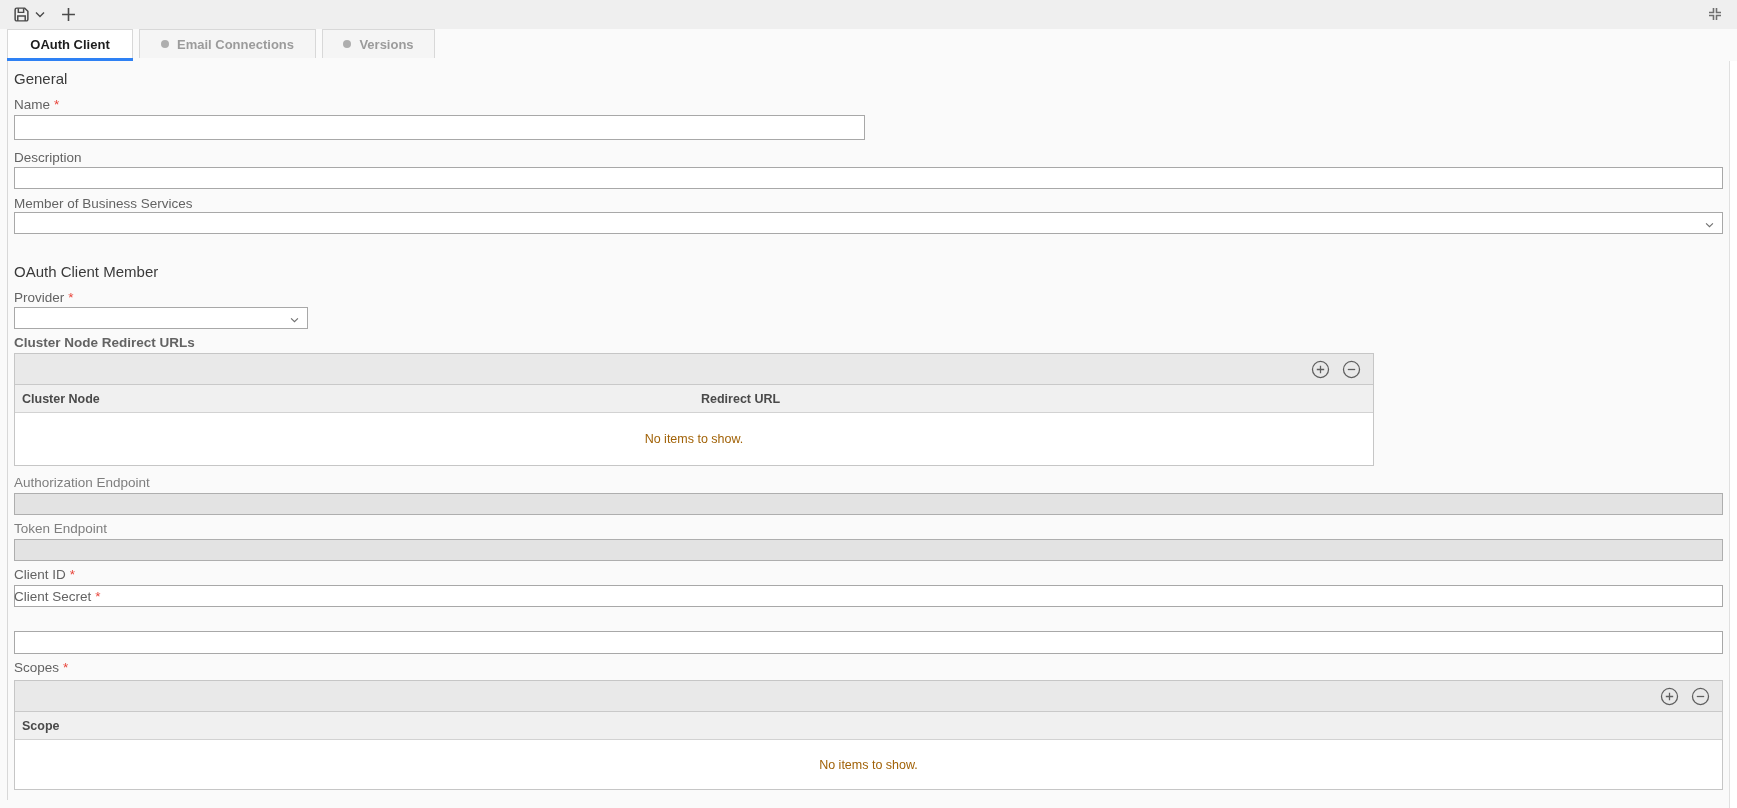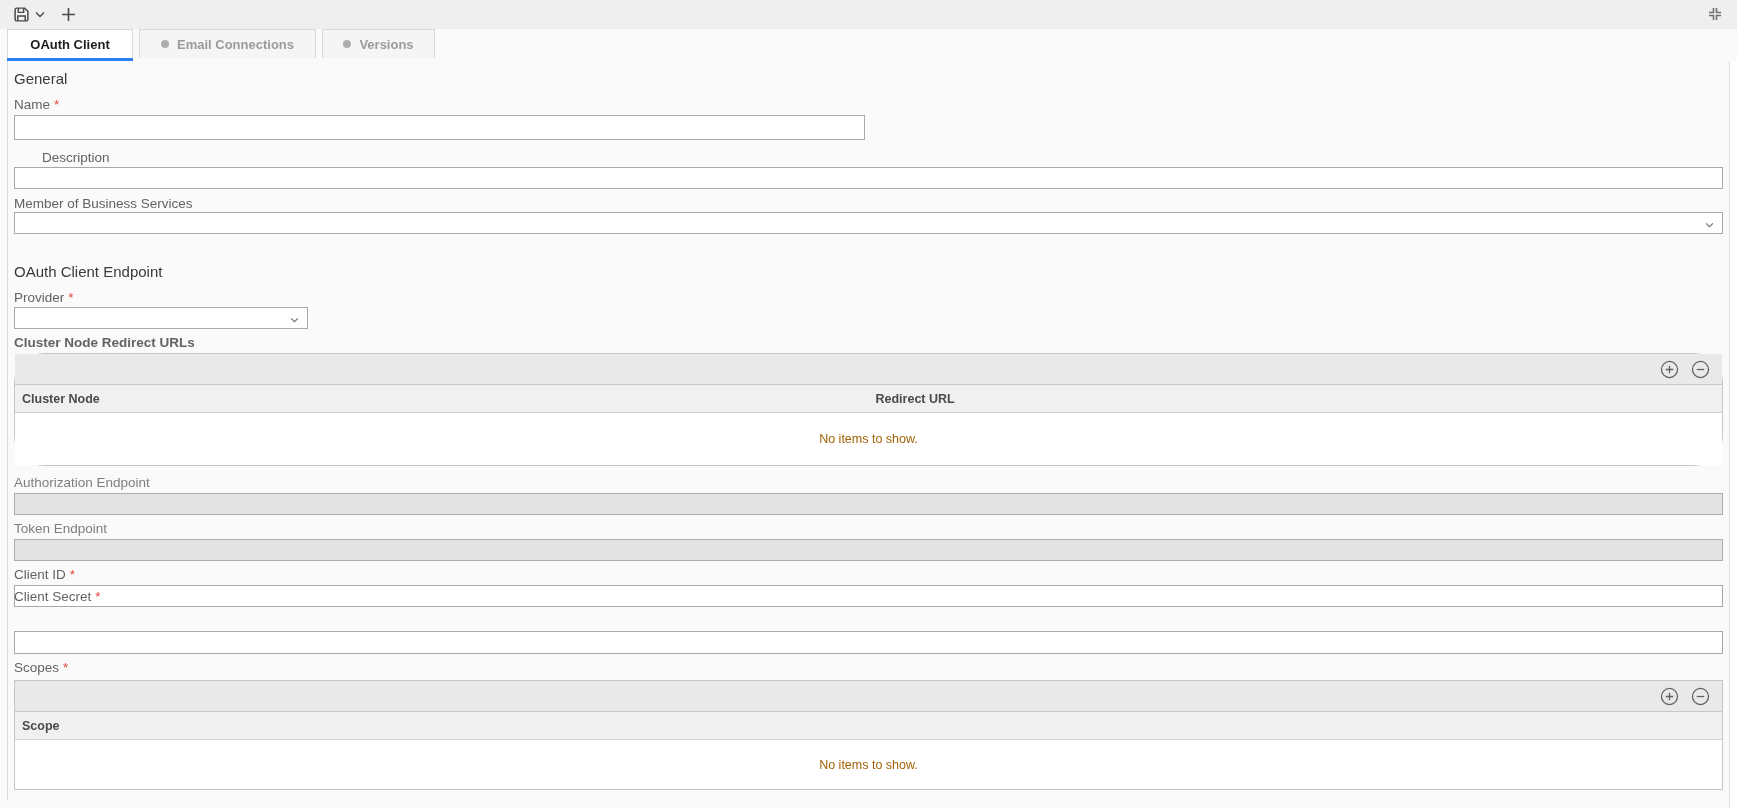--- a/index.html
+++ b/index.html
@@ -141,54 +141,54 @@
 
 <div class="abs section-heading" style="top:70px; left:14px;">General</div>
 
 <div class="abs field-label" style="top:97px; left:14px;">
   <span>Name</span><span class="req">*</span>
 </div>
 <div class="abs" style="top:115px; left:14px; width:851px; height:25px;">
   <input class="tinput" type="text" value="" style="">
 </div>
 
-<div class="abs field-label" style="top:150px; left:14px;margin-left:28px;">Description</div>
+<div class="abs field-label" style="top:150px; left:14px;">Description</div>
 <div class="abs" style="top:167px; left:14px; width:1709px; height:22px;">
   <input class="tinput" type="text" value="" style="">
 </div>
 
 <div class="abs field-label" style="top:196px; left:14px;">Member of Business Services</div>
 <div class="abs" style="top:212px; left:14px; width:1709px; height:22px;">
   <div class="tselect">
     <span>
       <svg width="9" height="6" viewBox="0 0 10 7" fill="none" stroke="currentColor" stroke-width="1.3">
         <path d="M1 1.5 L5 5.5 L9 1.5"></path>
       </svg>
     </span>
   </div>
 </div>
 
-<div class="abs section-heading" style="top:263px; left:14px;">OAuth Client Endpoint</div>
+<div class="abs section-heading" style="top:263px; left:14px;">OAuth Client Member</div>
 
 <div class="abs field-label" style="top:290px; left:14px;">
   <span>Provider</span><span class="req">*</span>
 </div>
 <div class="abs" style="top:307px; left:14px; width:294px; height:22px;">
   <div class="tselect">
     <span>
       <svg width="9" height="6" viewBox="0 0 10 7" fill="none" stroke="currentColor" stroke-width="1.3">
         <path d="M1 1.5 L5 5.5 L9 1.5"></path>
       </svg>
     </span>
   </div>
 </div>
 
 <div class="abs field-label" style="top:335px; left:14px;font-weight:bold;">Cluster Node Redirect URLs</div>
 
-<div class="abs itable" style="top:353px; left:14px; width:1709px;border-radius:30px;">
+<div class="abs itable" style="top:353px; left:14px; width:1360px;">
   <div class="itable-toolbar">
     <span class="circle-btn">
       <svg width="19" height="19" viewBox="0 0 18 18" fill="none" stroke="currentColor" stroke-width="1.2">
         <circle cx="9" cy="9" r="7.6"></circle>
           <path d="M9 5.5 V12.5 M5.5 9 H12.5"></path>
       </svg>
     </span>
     <span class="circle-btn">
       <svg width="19" height="19" viewBox="0 0 18 18" fill="none" stroke="currentColor" stroke-width="1.2">
         <circle cx="9" cy="9" r="7.6"></circle>

